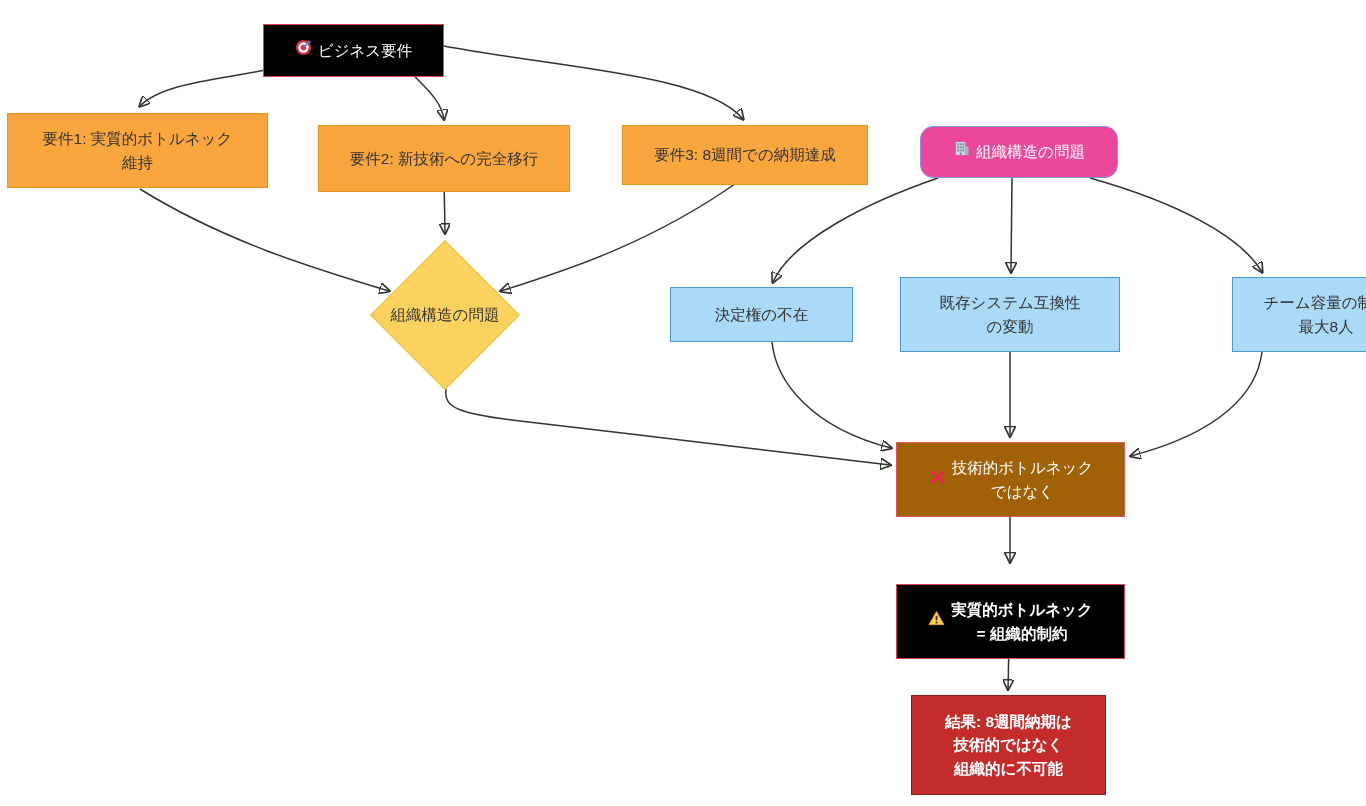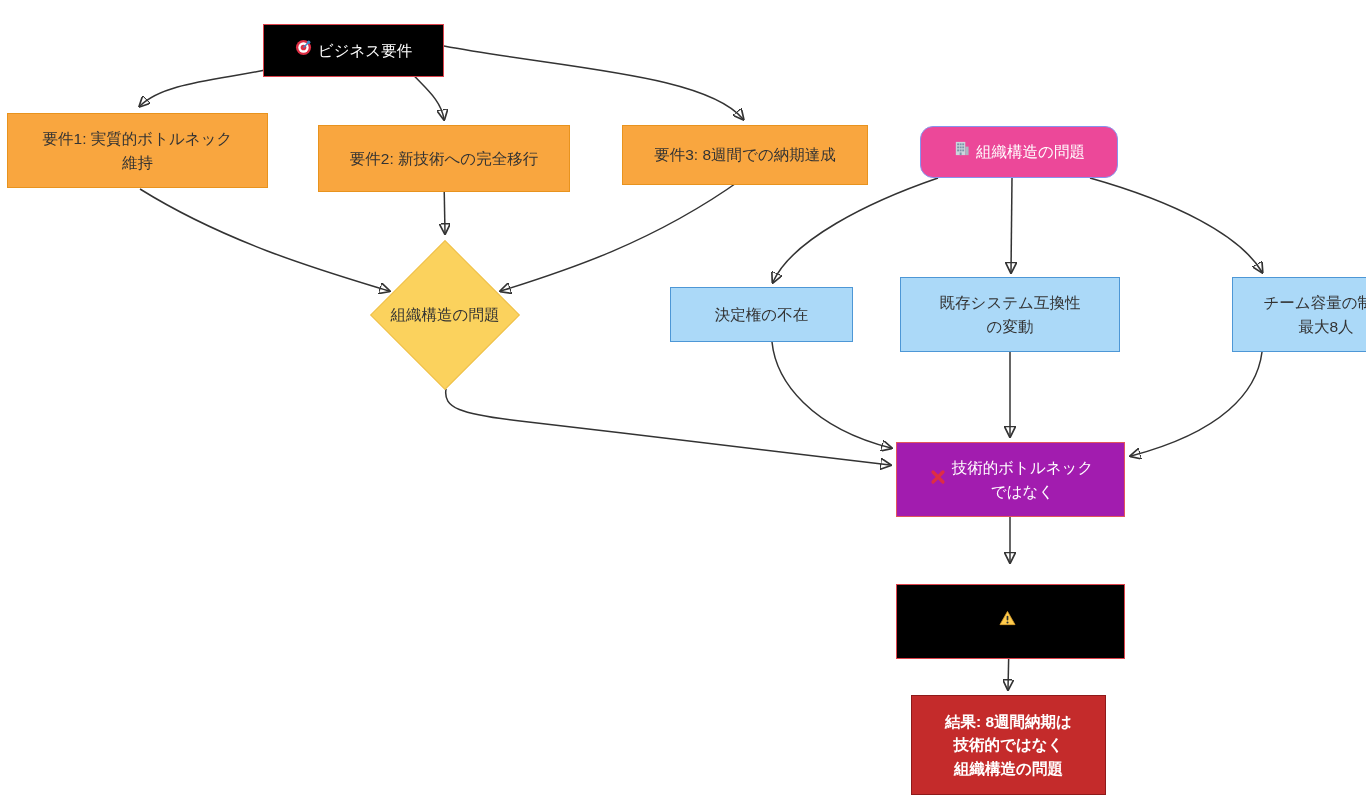--- a/index.html
+++ b/index.html
@@ -10,21 +10,21 @@
   .edges{position:absolute;left:0;top:0;width:1366px;height:806px;}
   .edges path{fill:none;stroke:#333333;stroke-width:1.5;}
   .node{
     position:absolute;display:flex;align-items:center;justify-content:center;
     text-align:center;font-size:15.5px;color:#333333;box-sizing:border-box;
     border:1px solid transparent;line-height:1.5;padding:2px 6px;
   }
   .node .lbl{white-space:pre-line;}
   .node .ic{vertical-align:-3px;margin-right:6px;}
   .c-red{background:#000000;border-color:#DE434C;color:#ffffff;margin-top:16px;}
-  .c-salmon{background:#a21caf;border-color:#E2565C;color:#ffffff;padding-left:8px;}
+  .c-salmon{background:#a16207;border-color:#E2565C;color:#ffffff;padding-left:8px;}
   .c-orange{background:#F9A63F;border-color:#E8931E;color:#333333;}
   .c-periwinkle{background:#ec4899;border-color:#8694EE;color:#ffffff;border-radius:13px;}
   .c-lightblue{background:#ABD9F8;border-color:#4D97D6;color:#333333;}
   .c-darkred{background:#C42B2B;border-color:#8E1A1A;color:#ffffff;font-weight:bold;}
   .bold{font-weight:bold;}
   .diamond-wrap{
     position:absolute;left:370px;top:240px;width:150px;height:150px;
     display:flex;align-items:center;justify-content:center;
   }
   .diamond-shape{
@@ -139,21 +139,23 @@
   </div>
 
   <div class="node c-red bold" style="left:896px;top:568px;width:229px;height:75px;">
     <span class="ic">
       <svg width="17" height="17" viewBox="0 0 18 18">
         <path d="M9,1.5 L17,15.5 H1 Z" fill="#FFCC4D" stroke="#E1A32E" stroke-width="0.8"></path>
         <rect x="8.1" y="6" width="1.8" height="5" rx="0.9" fill="#292F33"></rect>
         <circle cx="9" cy="13.2" r="1.1" fill="#292F33"></circle>
       </svg>
     </span>
+    <span class="lbl">実質的ボトルネック
+= 組織的制約</span>
   </div>
 
   <div class="node c-darkred" style="left:911px;top:695px;width:195px;height:100px;">
     <span class="lbl">結果: 8週間納期は
 技術的ではなく
-組織構造の問題</span>
+組織的に不可能</span>
   </div>
 
 </div>
 
 </body></html>

